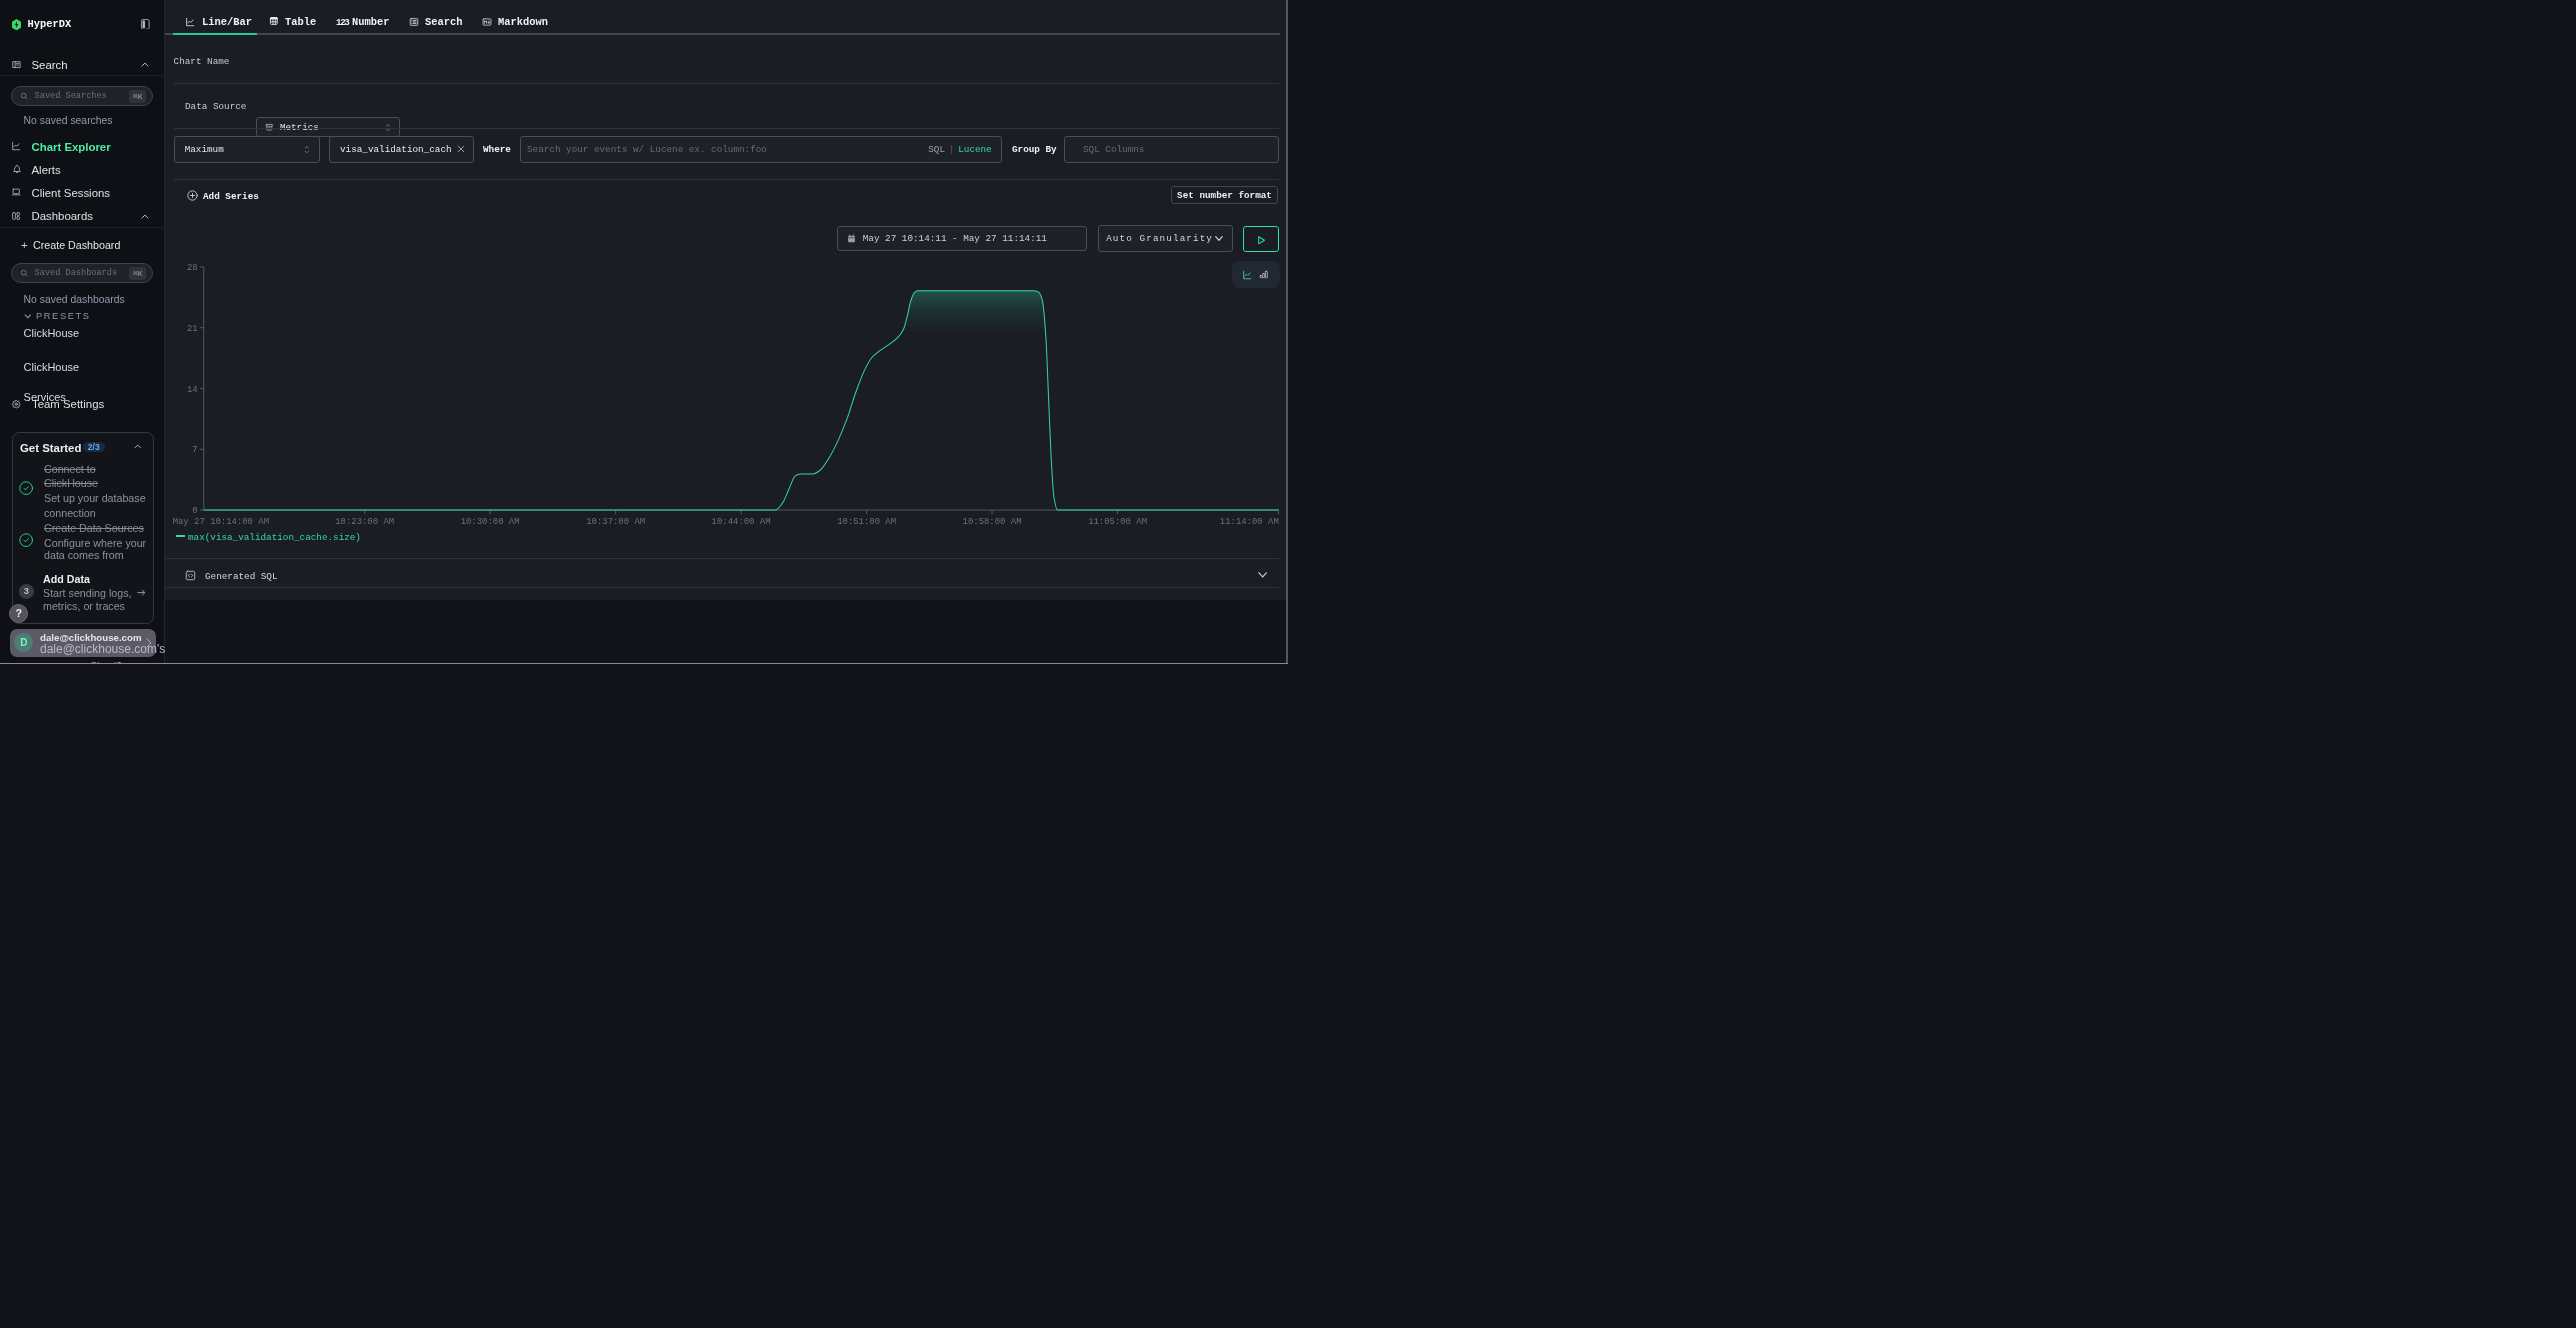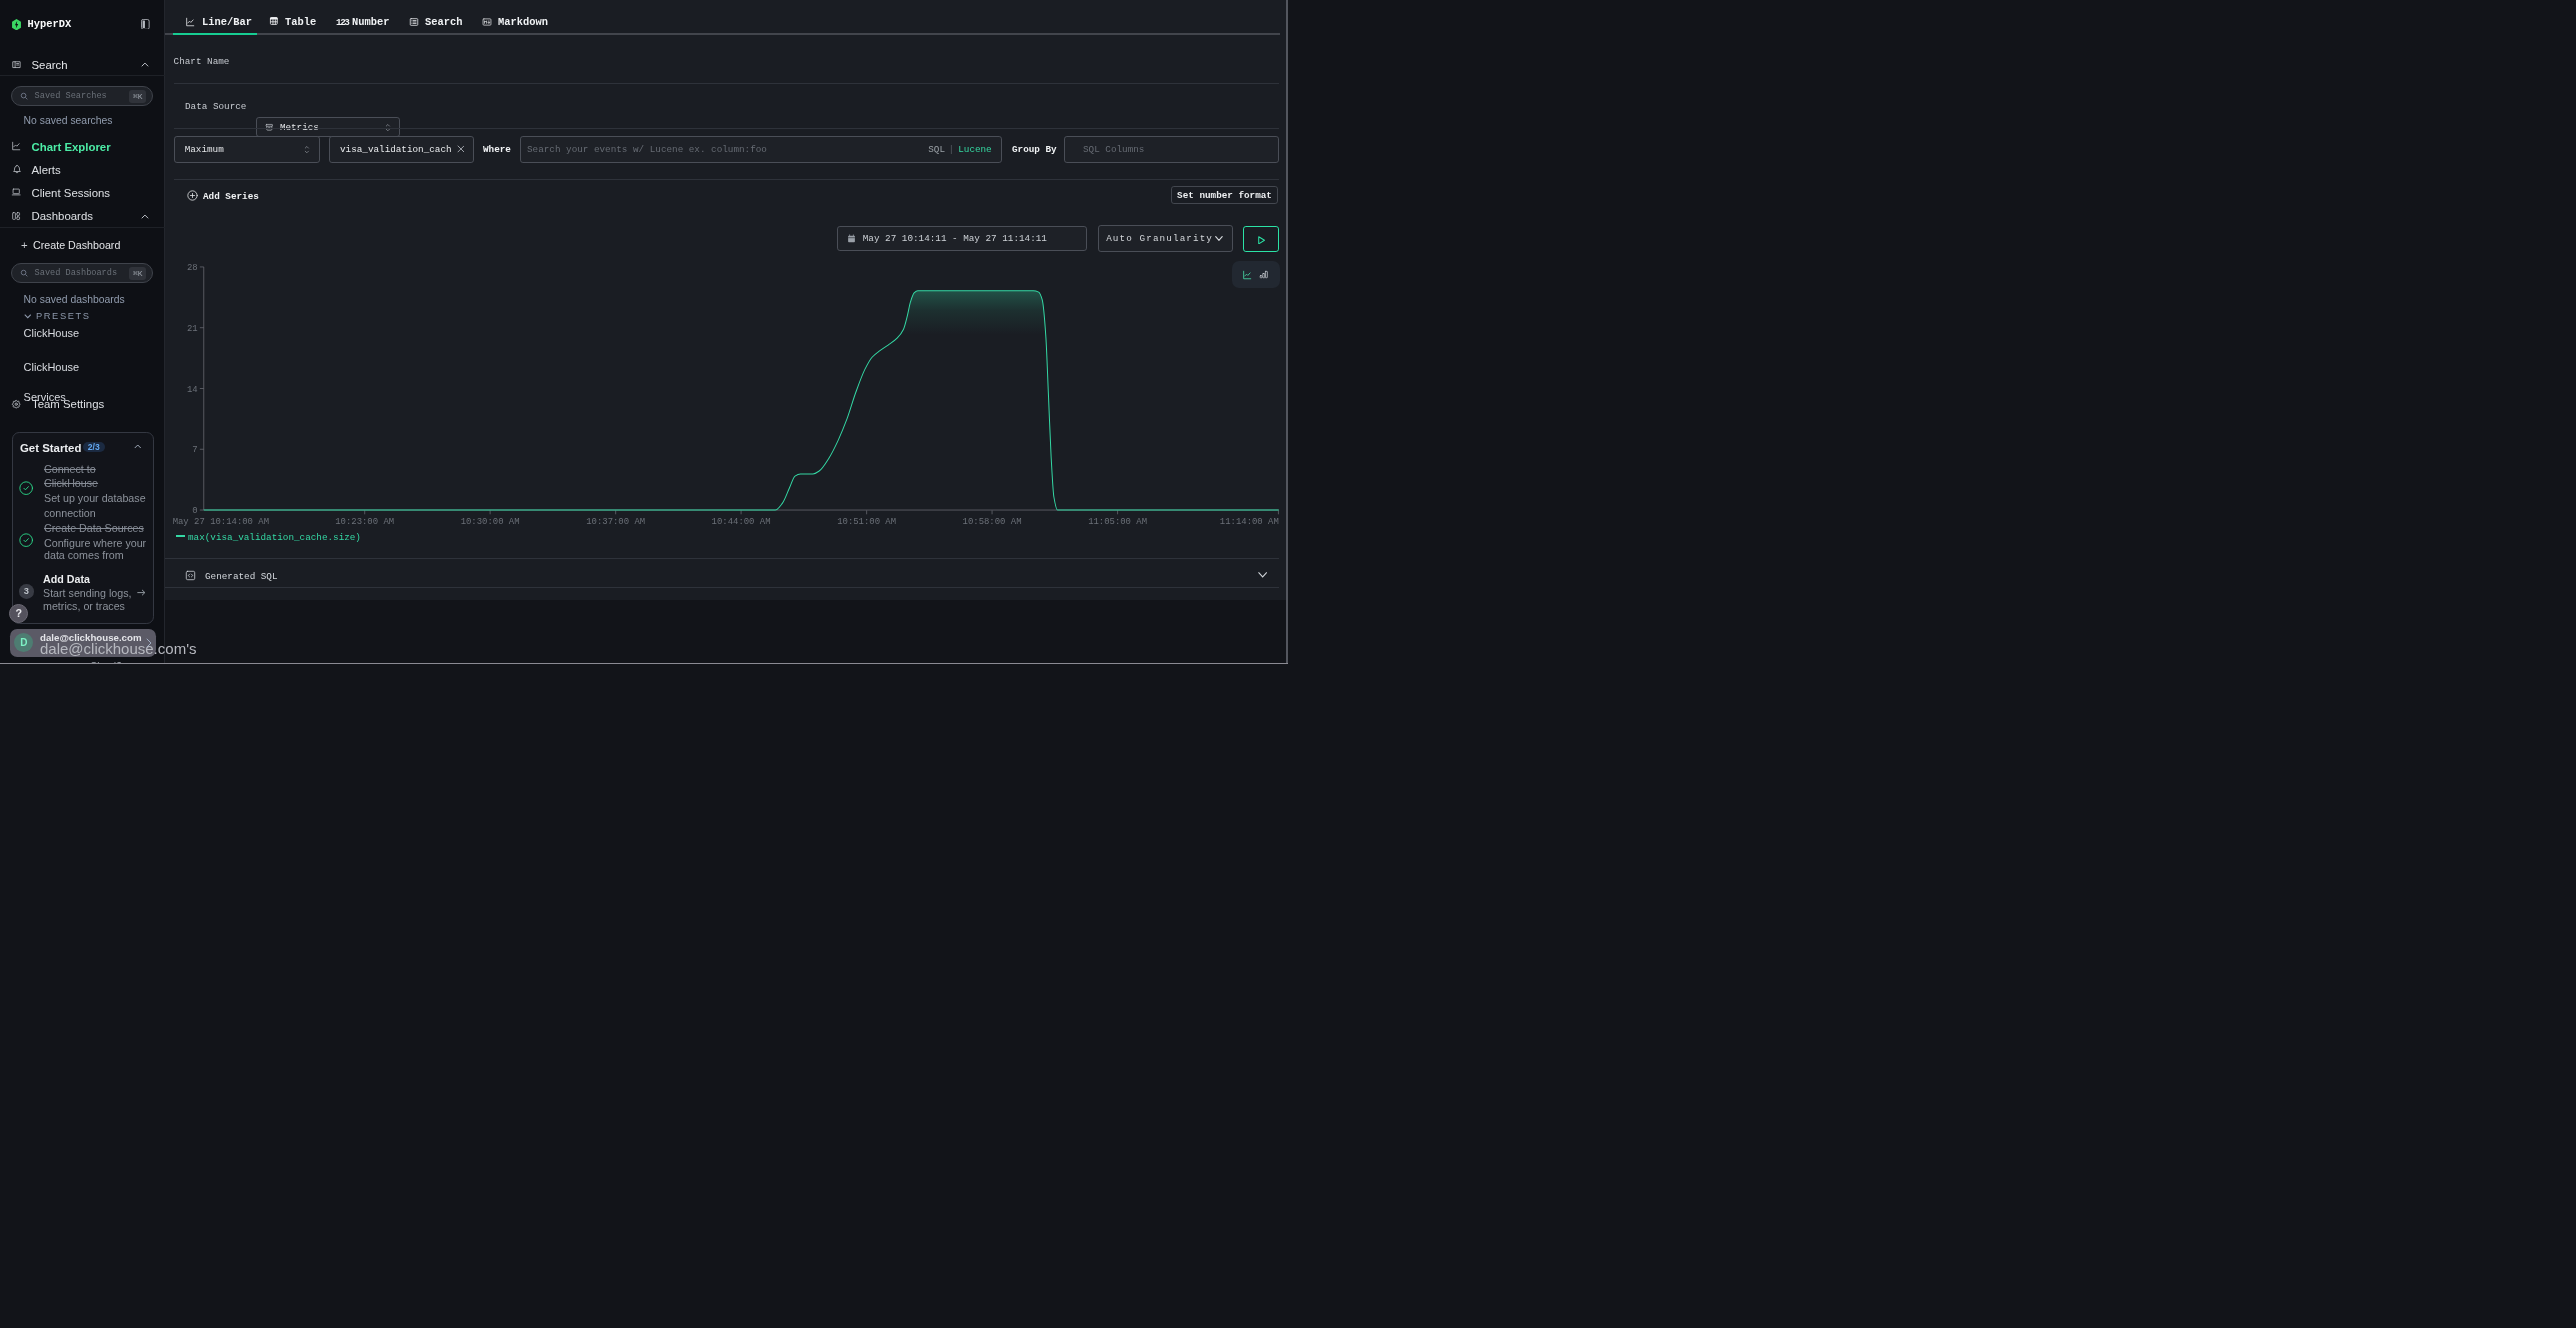--- a/index.html
+++ b/index.html
@@ -152,21 +152,21 @@
   <div class="srow" style="left:43px; top:601px; height:10px; font-size:10.7px; color:#8c929b;">metrics, or traces</div>
   <svg class="abs" style="left:137px; top:589px;" width="8.6" height="7.2" viewBox="0 0 12 10" fill="none" stroke="#9aa0a8" stroke-width="1.3">
       <path d="M0.5 5 h10 M7 1.2 L11 5 L7 8.8"></path>
     </svg>
 
   <div class="abs" style="left:9.2px; top:604px; width:19px; height:19px; border-radius:50%; background:#54525d; border:1.1px solid #6b6974; color:#e9eaee; font-size:10.7px; font-weight:bold; text-align:center; line-height:17px;">?</div>
 
   <div class="abs" style="left:10px; top:629px; width:146px; height:28px; border-radius:7.2px; background:#5b5a66;"></div>
   <div class="abs" style="left:14.3px; top:633px; width:19px; height:19px; border-radius:50%; background:#4e7d72; color:#7df2c4; font-size:10px; font-weight:bold; text-align:center; line-height:19px;">D</div>
   <div class="srow" style="left:40px; top:633px; height:9.3px; font-size:9.7px; font-weight:bold; color:#e4e5e9;">dale@clickhouse.com</div>
-  <div class="srow" style="left:40px; top:644px; height:9.3px; font-size:15px; color:#b7b9c0;">dale@clickhouse.com's</div>
+  <div class="srow" style="left:40px; top:644px; height:9.3px; font-size:12px; color:#b7b9c0;">dale@clickhouse.com's</div>
   <svg class="abs" style="left:146px; top:638px;" width="5.7" height="10" viewBox="0 0 8 14" fill="none" stroke="#a9b6cc" stroke-width="1.3">
       <path d="M1 1 L7 7 L1 13"></path>
     </svg>
 
   <div class="srow" style="left:90px; top:661px; height:10px; font-size:10px; font-weight:500; color:#9aa0a8;">Cloud?</div>
 </div>
 <div id="panel">
 
   <div class="abs" style="left:0; top:33px; width:1115px; height:1.6px; background:#42454c;"></div>
   <div class="abs" style="left:8.4px; top:33px; width:84px; height:1.6px; background:#17cd92;"></div>

